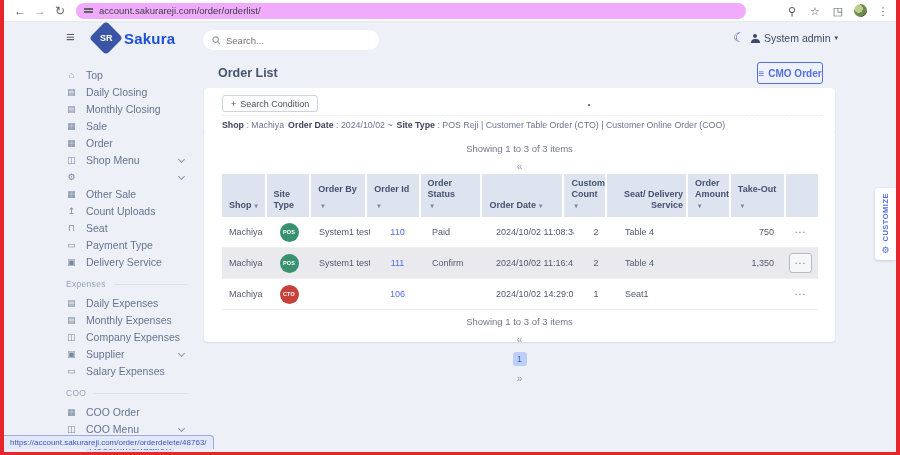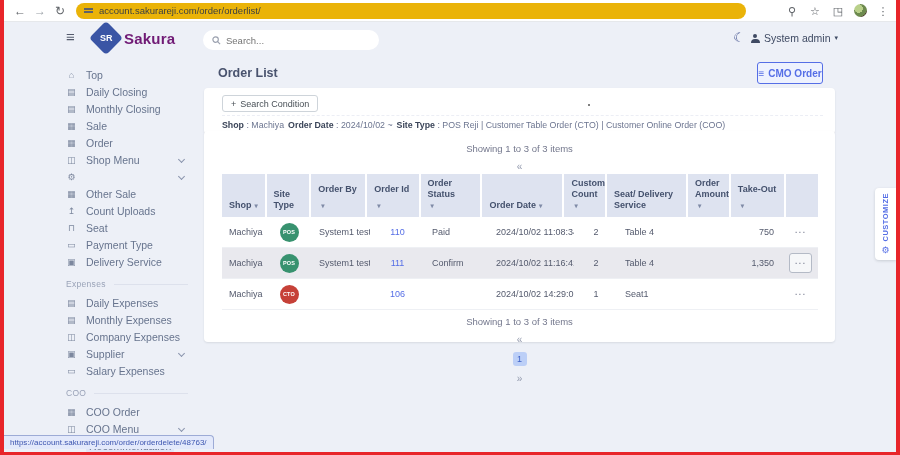--- a/index.html
+++ b/index.html
@@ -11,40 +11,40 @@
   .red-strip { position:absolute; background:#e8252a; z-index:60; }
   .red-left  { left:0; top:0; width:4px; height:455px; }
   .red-right { right:0; top:0; width:4px; height:455px; }
   .red-bot   { left:0; bottom:0; width:900px; height:3px; }
 
   
   .browser-bar { position:absolute; left:4px; right:4px; top:0; height:22px; background:#fff;
                  display:flex; align-items:center; border-bottom:1px solid #e6e8eb; z-index:5; }
   .nav-ico { color:#5f6368; font-size:12px; width:20px; text-align:center; cursor:pointer; line-height:22px; }
   .nav-ico.fwd { color:#9aa0a6; }
-  .url-pill { height:16px; background:#eab308; border-radius:8px; margin-left:6px; flex:0 0 670px;
+  .url-pill { height:16px; background:#f0abfc; border-radius:8px; margin-left:6px; flex:0 0 670px;
               display:flex; align-items:center; padding:0 8px; gap:6px; }
   .tune-ico { display:inline-block; width:9px; }
   .tune-ico i { display:block; height:1.5px; background:#5f6368; margin:1.5px 0; position:relative; }
   .url-text { font-size:9.5px; color:#3c4043; white-space:nowrap; overflow:hidden; }
   .bar-right { margin-left:auto; display:flex; align-items:center; gap:9px; padding-right:6px; }
   .bar-right .nav-ico { width:14px; font-size:11px; }
   .avatar { width:13px; height:13px; border-radius:50%;
             background:radial-gradient(circle at 35% 35%, #b9d08a 0 35%, #6d8a4e 36% 70%, #4c3b2a 71%); }
 
   
   .app { position:absolute; left:4px; right:4px; top:22px; bottom:3px; background:#edf0f7; overflow:hidden; }
 
   .app-header { position:absolute; left:0; right:0; top:0; height:36px; display:flex; align-items:center; }
   .hamburger { position:absolute; left:62px; top:6px; font-size:15px; color:#555b6d; cursor:pointer; }
   .logo { position:absolute; left:90px; top:4px; display:flex; align-items:center; gap:6px; }
   .logo-mark { width:24px; height:24px; background:#3a55a5; transform:rotate(45deg); border-radius:4px;
                display:flex; align-items:center; justify-content:center; }
   .logo-mark span { transform:rotate(-45deg); color:#fff; font-size:9px; font-weight:bold; }
-  .logo-word { color:#701a75; font-size:15px; font-weight:bold; letter-spacing:.2px; }
+  .logo-word { color:#1d4ed8; font-size:15px; font-weight:bold; letter-spacing:.2px; }
   .search-pill { position:absolute; left:199px; top:8px; width:176px; height:20px; background:#fff;
                  border-radius:10px; display:flex; align-items:center; padding:0 9px; gap:5px; }
   .search-pill svg { flex:0 0 auto; }
   .search-pill input { border:none; outline:none; background:transparent; font-size:9.5px; color:#555;
                        width:100%; font-family:"Liberation Sans", sans-serif; }
   .moon { position:absolute; right:151px; top:8px; font-size:13px; color:#41518f; cursor:pointer; }
   .user-box { position:absolute; right:58px; top:10px; display:flex; align-items:center; gap:4px;
               color:#3f4a63; font-size:10.5px; cursor:pointer; }
   .person-ico { display:inline-block; width:9px; height:9px; position:relative; }
   .person-ico:before { content:""; position:absolute; left:2.5px; top:0; width:4px; height:4px;
@@ -311,21 +311,21 @@
                 <span class="sort-caret">▾</span>
               </div>
               <div class="th" style="width: 85px;">
                 <span class="th-label">Order Date</span>
                 <span class="sort-caret">▾</span>
               </div>
               <div class="th" style="width: 44px;">
                 <span class="th-label">Customer Count</span>
                 <span class="sort-caret">▾</span>
               </div>
-              <div class="th" style="width: 84px;">
+              <div class="th" style="width: 84px; text-align: right;">
                 <span class="th-label">Seat/ Delivery Service</span>
               </div>
               <div class="th" style="width: 44px;">
                 <span class="th-label">Order Amount</span>
                 <span class="sort-caret">▾</span>
               </div>
               <div class="th" style="width: 57px;">
                 <span class="th-label">Take-Out</span>
                 <span class="sort-caret">▾</span>
               </div>

